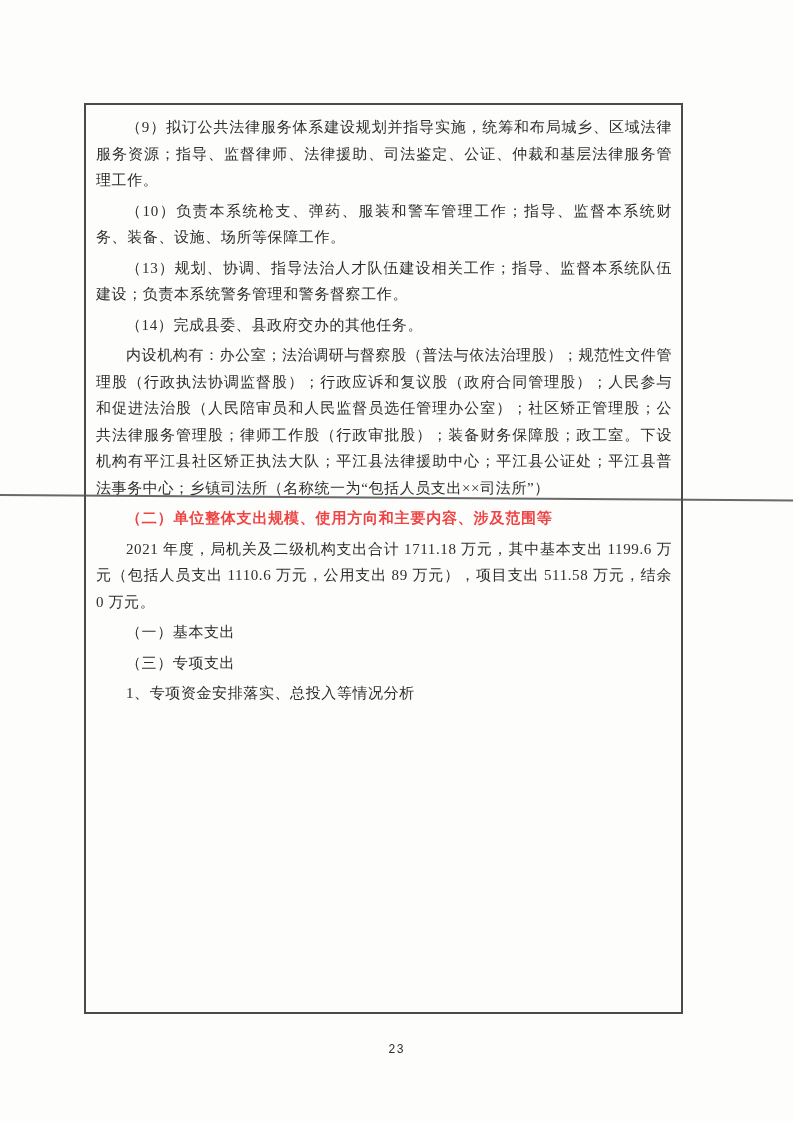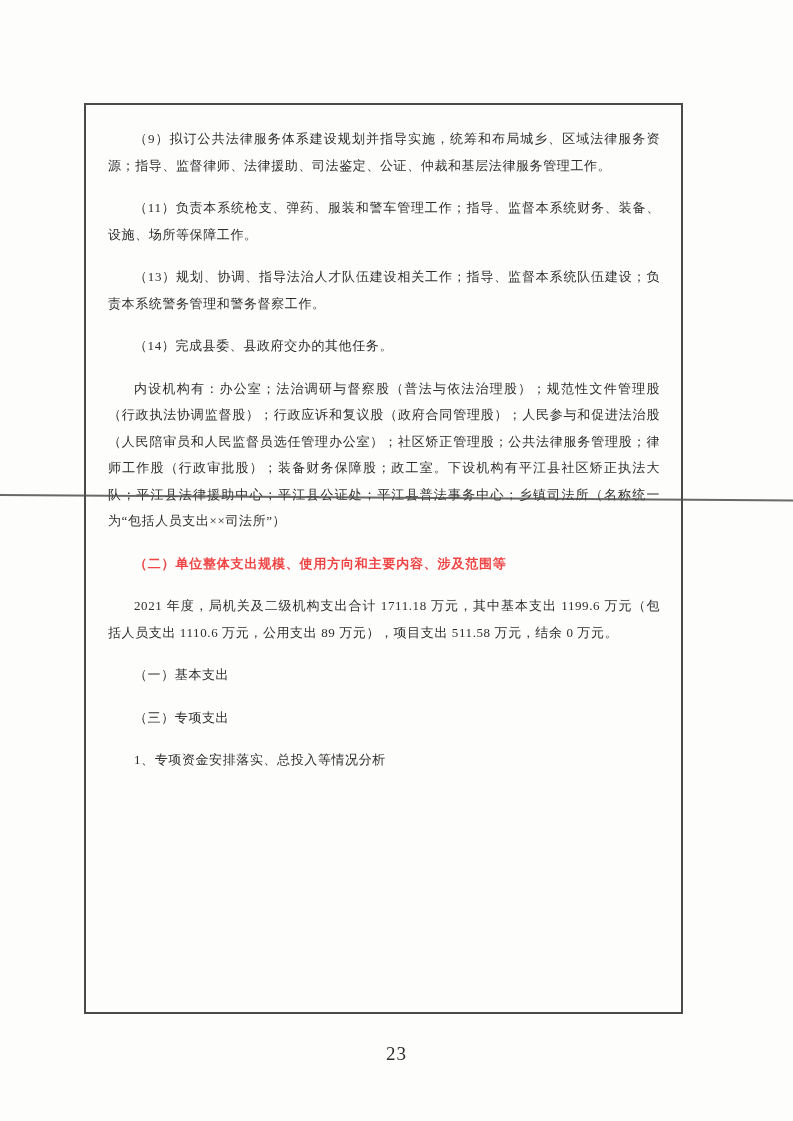--- a/index.html
+++ b/index.html
@@ -21,22 +21,22 @@
     top: 103px;
     width: 599px;
     height: 911px;
     box-sizing: border-box;
     border: 2px solid #4a4a4a;
     padding: 5px 5px 0 6px;
     overflow: hidden;
     background: transparent;
   }
   .content-box p {
-    margin: 16px;
-    font-size: 13px;
+    margin: 4px;
+    font-size: 15px;
     line-height: 26.5px;
     color: #2e2e2e;
     text-indent: 2em;
     text-align: justify;
     text-align-last: left;
     letter-spacing: 0.6px;
     word-break: break-all;
   }
   .content-box p.heading {
     font-family: "Liberation Sans", sans-serif;
@@ -54,34 +54,34 @@
     transform: rotate(0.4deg);
     transform-origin: 0 0;
     opacity: 0.85;
   }
   .page-number {
     position: absolute;
     left: 0;
     right: 0;
     top: 1043px;
     text-align: center;
-    font-size: 19px;
+    font-size: 12px;
     color: #2e2e2e;
     letter-spacing: 1px;
-    font-family: Liberation Serif, serif;
+    font-family: Liberation Mono, monospace;
   }
 </style>
 </head>
 <body>
 
 <div class="page">
 
   <div class="content-box">
     <p class="body">（9）拟订公共法律服务体系建设规划并指导实施，统筹和布局城乡、区域法律服务资源；指导、监督律师、法律援助、司法鉴定、公证、仲裁和基层法律服务管理工作。</p>
-    <p class="body">（11）负责本系统枪支、弹药、服装和警车管理工作；指导、监督本系统财务、装备、设施、场所等保障工作。</p>
+    <p class="body">（10）负责本系统枪支、弹药、服装和警车管理工作；指导、监督本系统财务、装备、设施、场所等保障工作。</p>
     <p class="body">（13）规划、协调、指导法治人才队伍建设相关工作；指导、监督本系统队伍建设；负责本系统警务管理和警务督察工作。</p>
     <p class="body">（14）完成县委、县政府交办的其他任务。</p>
     <p class="body">内设机构有：办公室；法治调研与督察股（普法与依法治理股）；规范性文件管理股（行政执法协调监督股）；行政应诉和复议股（政府合同管理股）；人民参与和促进法治股（人民陪审员和人民监督员选任管理办公室）；社区矫正管理股；公共法律服务管理股；律师工作股（行政审批股）；装备财务保障股；政工室。下设机构有平江县社区矫正执法大队；平江县法律援助中心；平江县公证处；平江县普法事务中心；乡镇司法所（名称统一为“包括人员支出××司法所”）</p>
     <p class="heading">（二）单位整体支出规模、使用方向和主要内容、涉及范围等</p>
     <p class="body">2021 年度，局机关及二级机构支出合计 1711.18 万元，其中基本支出 1199.6 万元（包括人员支出 1110.6 万元，公用支出 89 万元），项目支出 511.58 万元，结余 0 万元。</p>
     <p class="body">（一）基本支出</p>
     <p class="body">（三）专项支出</p>
     <p class="body">1、专项资金安排落实、总投入等情况分析</p>
 
   </div>

